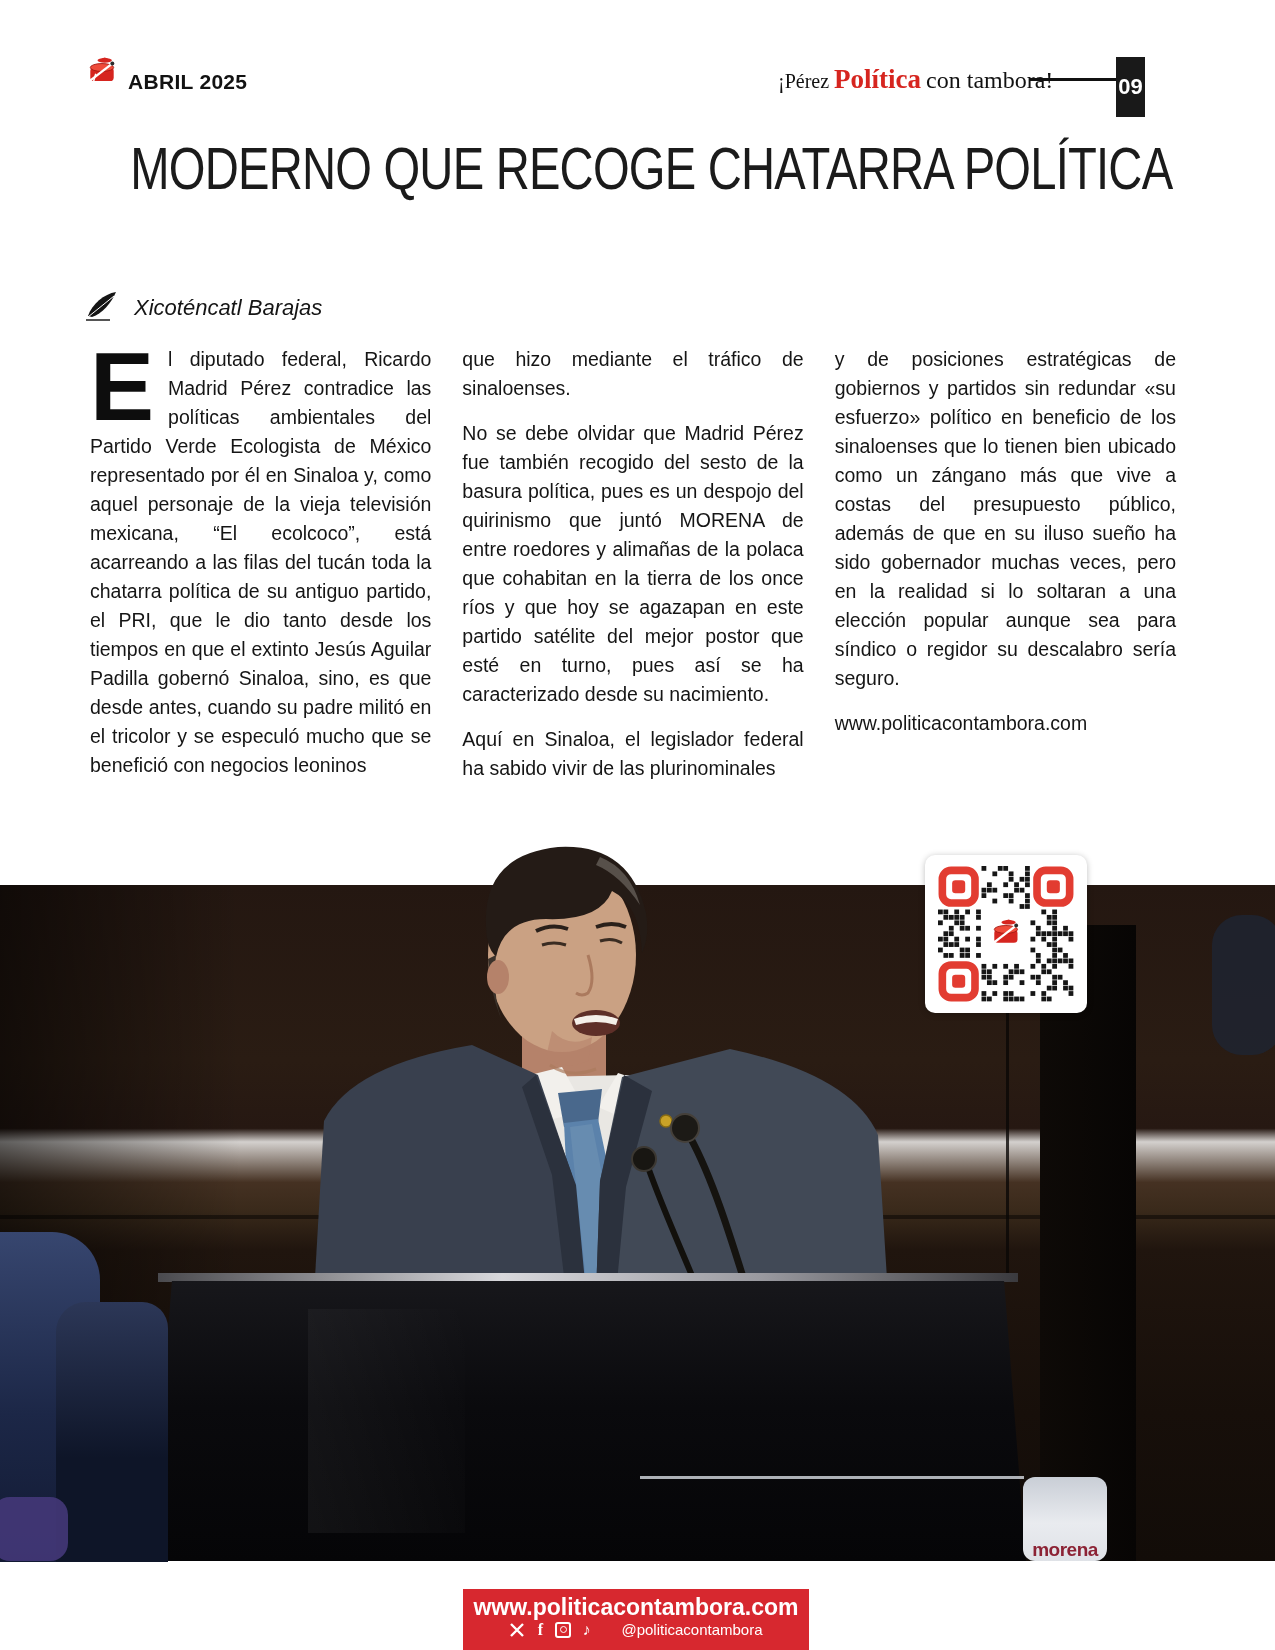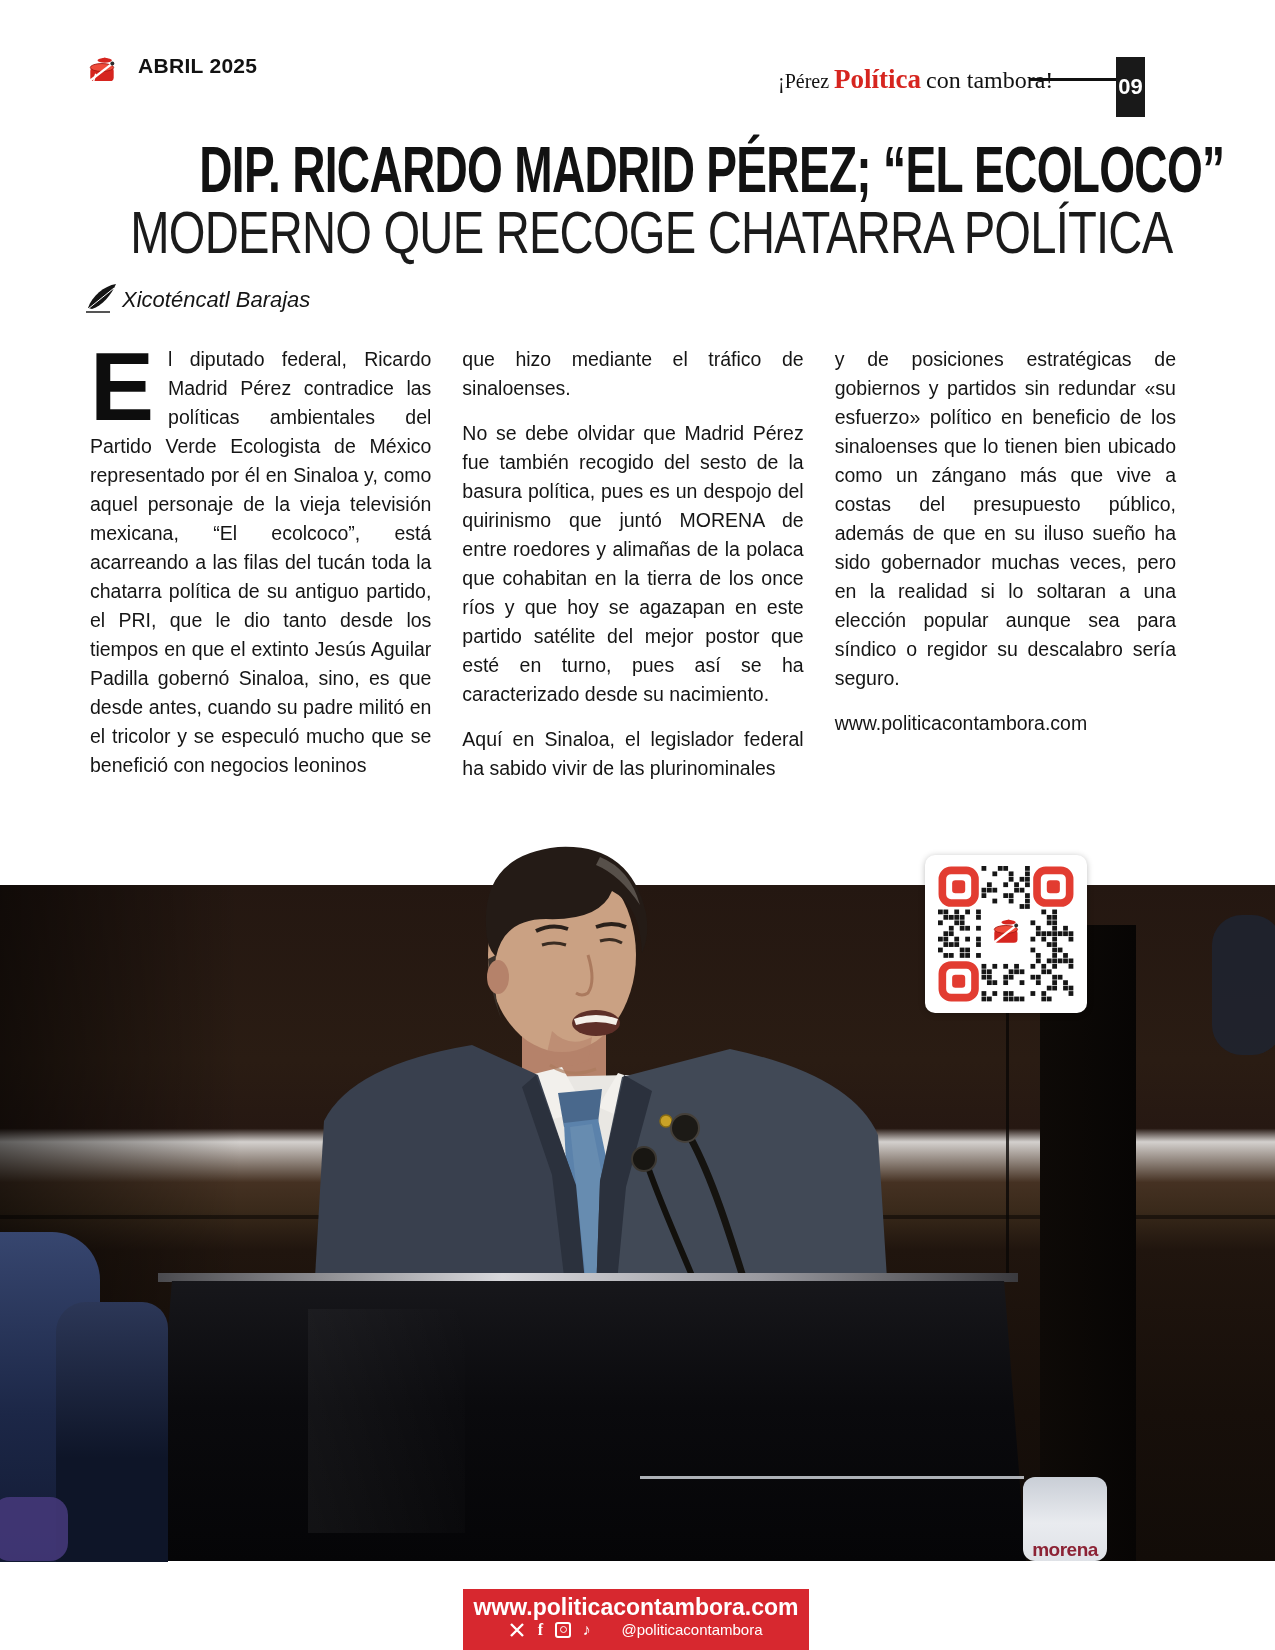--- a/index.html
+++ b/index.html
@@ -1,40 +1,40 @@
 <!DOCTYPE html>
 <html><head>
 <meta charset="utf-8">
 <style>
   html,body{margin:0;padding:0;background:#ffffff;}
   .page{position:relative;width:1275px;height:1650px;background:#fff;overflow:hidden;
         font-family:"Liberation Sans",sans-serif;color:#1a1a1a;}
 
   
-  .hdr-left{position:absolute;left:84px;top:54px;display:flex;align-items:flex-start;gap:18px;}
+  .hdr-left{position:absolute;left:84px;top:54px;display:flex;align-items:flex-end;gap:8px;}
   .issue{font-size:21px;font-weight:bold;letter-spacing:.3px;color:#121212;}
   .hdr-right{position:absolute;left:770px;top:56px;width:420px;height:48px;}
   .tagline{position:absolute;left:8px;top:8px;white-space:nowrap;font-family:"Liberation Serif",serif;color:#121212;}
   .tag-prefix{font-size:20px;}
   .tag-brand{font-size:27px;font-weight:bold;color:#d6251f;margin:8px 5px;}
   .tag-suffix{font-size:24px;}
   .hdr-line{position:absolute;left:260px;top:22px;width:86px;height:3px;background:#111;}
   .page-num{position:absolute;left:346px;top:1px;width:29px;height:60px;background:#191919;color:#fff;
             display:flex;align-items:center;justify-content:center;font-size:22px;font-weight:bold;}
 
   
   .title{position:absolute;left:0;top:138px;width:1275px;text-align:center;color:#121212;line-height:1.0;}
   .title .l1{display:inline-block;font-size:64px;font-weight:bold;letter-spacing:-1px;white-space:nowrap;
              transform:scaleX(.72);transform-origin:center;}
   .title .l2{display:inline-block;font-size:59px;font-weight:normal;letter-spacing:-1px;white-space:nowrap;
              transform:scaleX(.80);transform-origin:center;margin-top:2px;color:#1b1b1b;}
   .title .row{display:block;}
 
   
-  .byline{position:absolute;left:84px;top:282px;display:flex;align-items:center;}
+  .byline{position:absolute;left:84px;top:290px;display:flex;align-items:center;gap:12px;}
   .byline .name{font-size:22px;font-style:italic;color:#151515;}
 
   
   .cols{position:absolute;left:90px;top:345px;width:1086px;display:flex;gap:31px;}
   .col{flex:1;font-size:19.5px;line-height:29px;text-align:justify;color:#151515;}
   .col p{margin:0 0 16px 0;}
   .dropcap{float:left;font-size:96px;line-height:76px;font-weight:bold;color:#0d0d0d;margin:4px 14px 0 0;}
   .follow{margin-top:30px !important;}
   .weburl{margin-top:10px !important;}
 
@@ -110,21 +110,20 @@
     <span class="issue">ABRIL 2025</span>
   </div>
 
   <div class="hdr-right">
     <span class="tagline"><span class="tag-prefix">¡Pérez</span><span class="tag-brand">Política</span><span class="tag-suffix">con tambora!</span></span>
     <span class="hdr-line"></span>
     <span class="page-num">09</span>
   </div>
 
   <div class="title">
-    <span class="row"><span class="l1">DIP. RICARDO MADRID PÉREZ; “EL ECOLOCO”</span></span>
     <span class="row"><span class="l2">MODERNO QUE RECOGE CHATARRA POLÍTICA</span></span>
   </div>
 
   <div class="byline">
     <span>
       <svg width="38" height="32" viewBox="0 0 38 32">
         <path d="M4 26 C8 14 20 4 32 2 C28 12 18 24 8 27 Z" fill="#151515"></path>
         <line x1="4" y1="27" x2="30" y2="6" stroke="#ffffff" stroke-width="1"></line>
         <line x1="2" y1="30" x2="26" y2="30" stroke="#555" stroke-width="2"></line>
       </svg>

